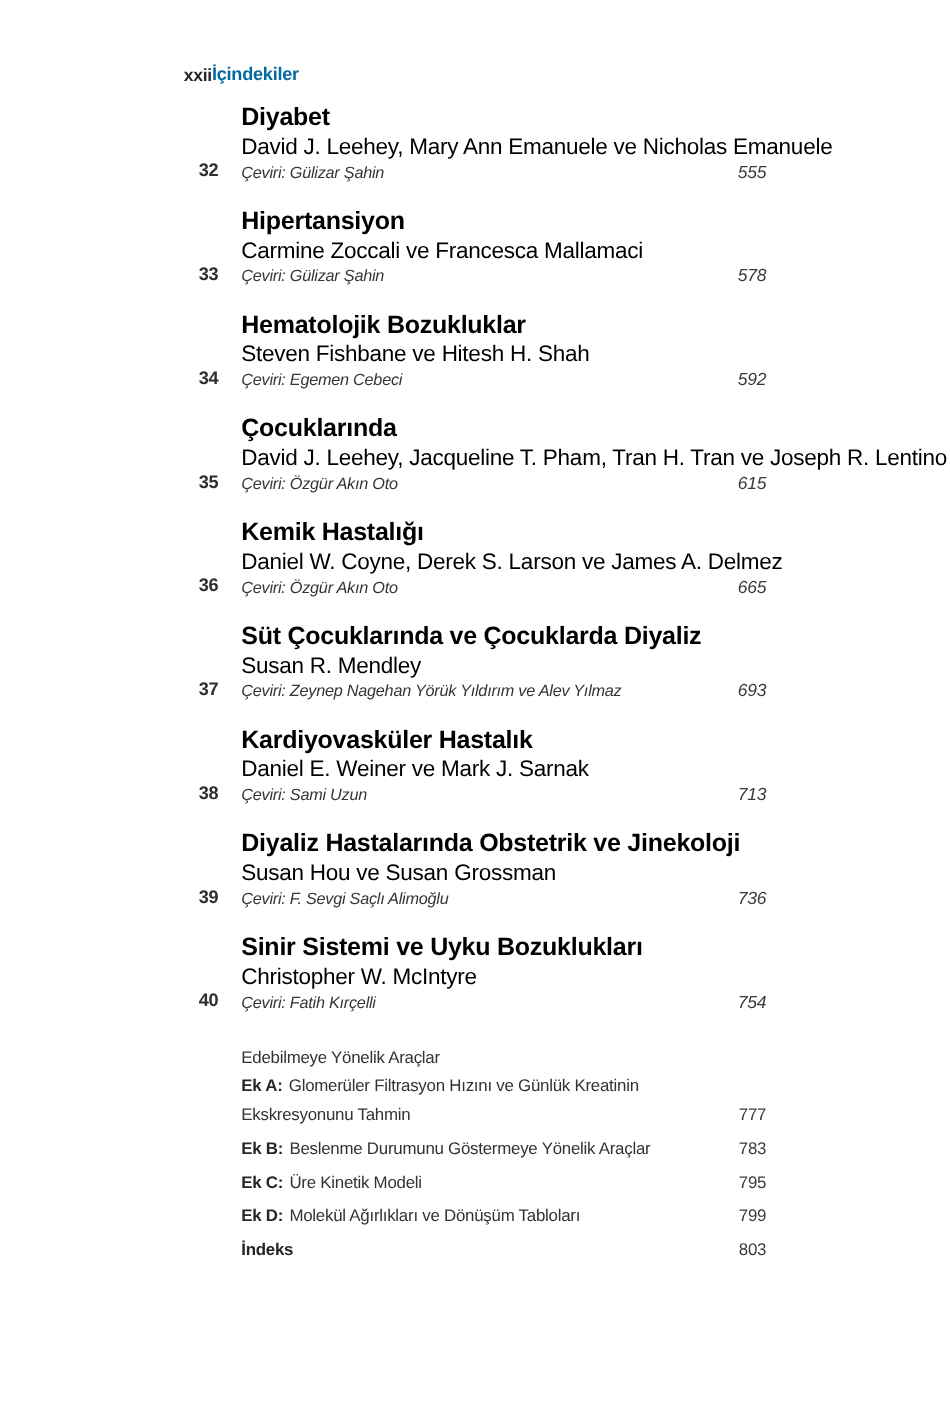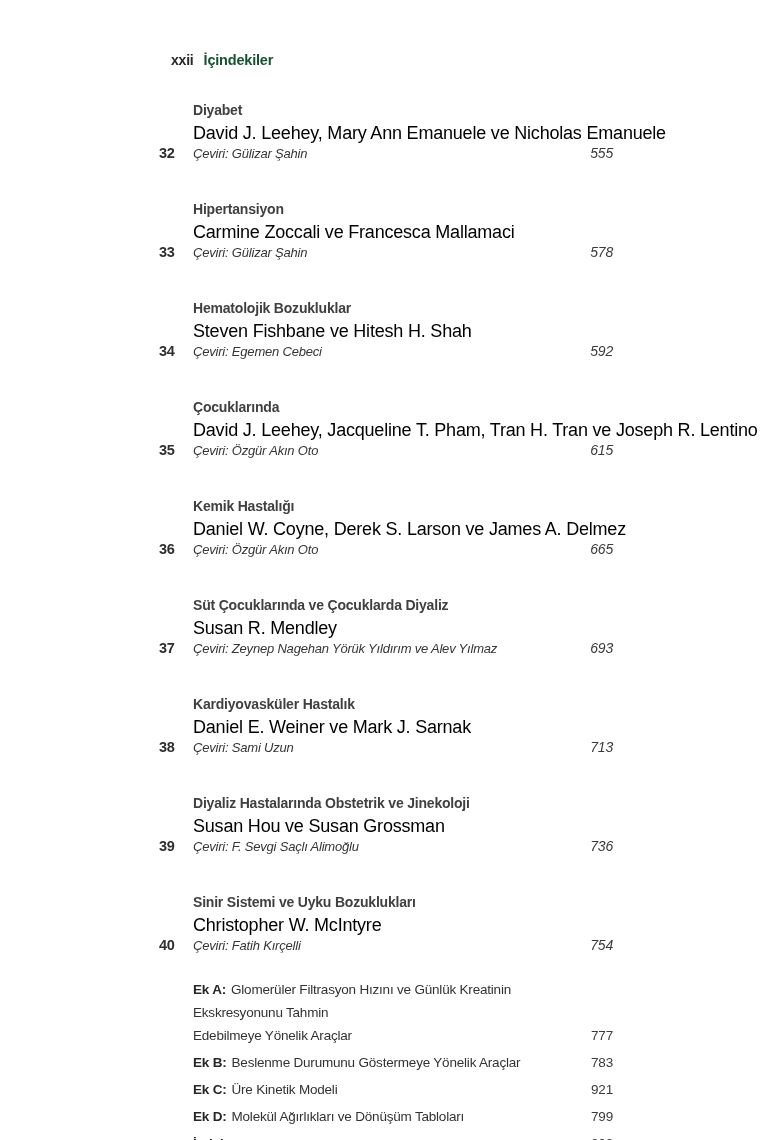--- a/index.html
+++ b/index.html
@@ -20,33 +20,32 @@
     position: absolute;
     left: 147px;
     top: 52px;
     width: 466px;
     letter-spacing: -0.2px;
   }
   
   .running-head {
     display: flex;
     align-items: flex-end;
-    gap: 10px;
+    gap: 0;
     margin-bottom: 19px;
-    margin-left: 24px;
   }
   .folio {
     font-size: 14px;
     font-weight: 700;
     color: #262626;
   }
   .head-title {
     font-size: 14.5px;
     font-weight: 700;
-    color: #14532d;
+    color: #0369a1;
   }
   
   .entry {
     display: flex;
     align-items: flex-end;
     margin-bottom: 25px;
   }
   .entry-num {
     width: 46px;
     padding-left: 12px;
@@ -54,26 +53,25 @@
     font-weight: 700;
     line-height: 15px;
     color: #2e2e2e;
     flex: 0 0 46px;
   }
   .entry-body {
     flex: 1 1 auto;
     min-width: 0;
   }
   .entry-title {
-    font-size: 14px;
+    font-size: 20px;
     font-weight: 700;
     line-height: 15px;
-    color: #404040;
+    color: #000000;
     white-space: nowrap;
-    margin-top: 16px;
   }
   .entry-authors {
     margin-top: 8px;
     font-size: 18px;
     line-height: 14px;
     color: #000000;
     white-space: nowrap;
   }
   .entry-translator {
     margin-top: 7px;
@@ -227,38 +225,38 @@
         </div>
         <div class="entry-page">754</div>
       </div>
 
     </div>
 
     <div class="appendices">
 
       <div class="app-row">
         <div class="app-text">
+          <div>Edebilmeye Yönelik Araçlar</div>
           <div><span class="app-label">Ek A:</span><span>Glomerüler Filtrasyon Hızını ve Günlük Kreatinin Ekskresyonunu Tahmin</span></div>
-          <div>Edebilmeye Yönelik Araçlar</div>
         </div>
         <div class="app-page">777</div>
       </div>
 
       <div class="app-row">
         <div class="app-text">
           <div><span class="app-label">Ek B:</span><span>Beslenme Durumunu Göstermeye Yönelik Araçlar</span></div>
         </div>
         <div class="app-page">783</div>
       </div>
 
       <div class="app-row">
         <div class="app-text">
           <div><span class="app-label">Ek C:</span><span>Üre Kinetik Modeli</span></div>
         </div>
-        <div class="app-page">921</div>
+        <div class="app-page">795</div>
       </div>
 
       <div class="app-row">
         <div class="app-text">
           <div><span class="app-label">Ek D:</span><span>Molekül Ağırlıkları ve Dönüşüm Tabloları</span></div>
         </div>
         <div class="app-page">799</div>
       </div>
 
       <div class="app-row">

